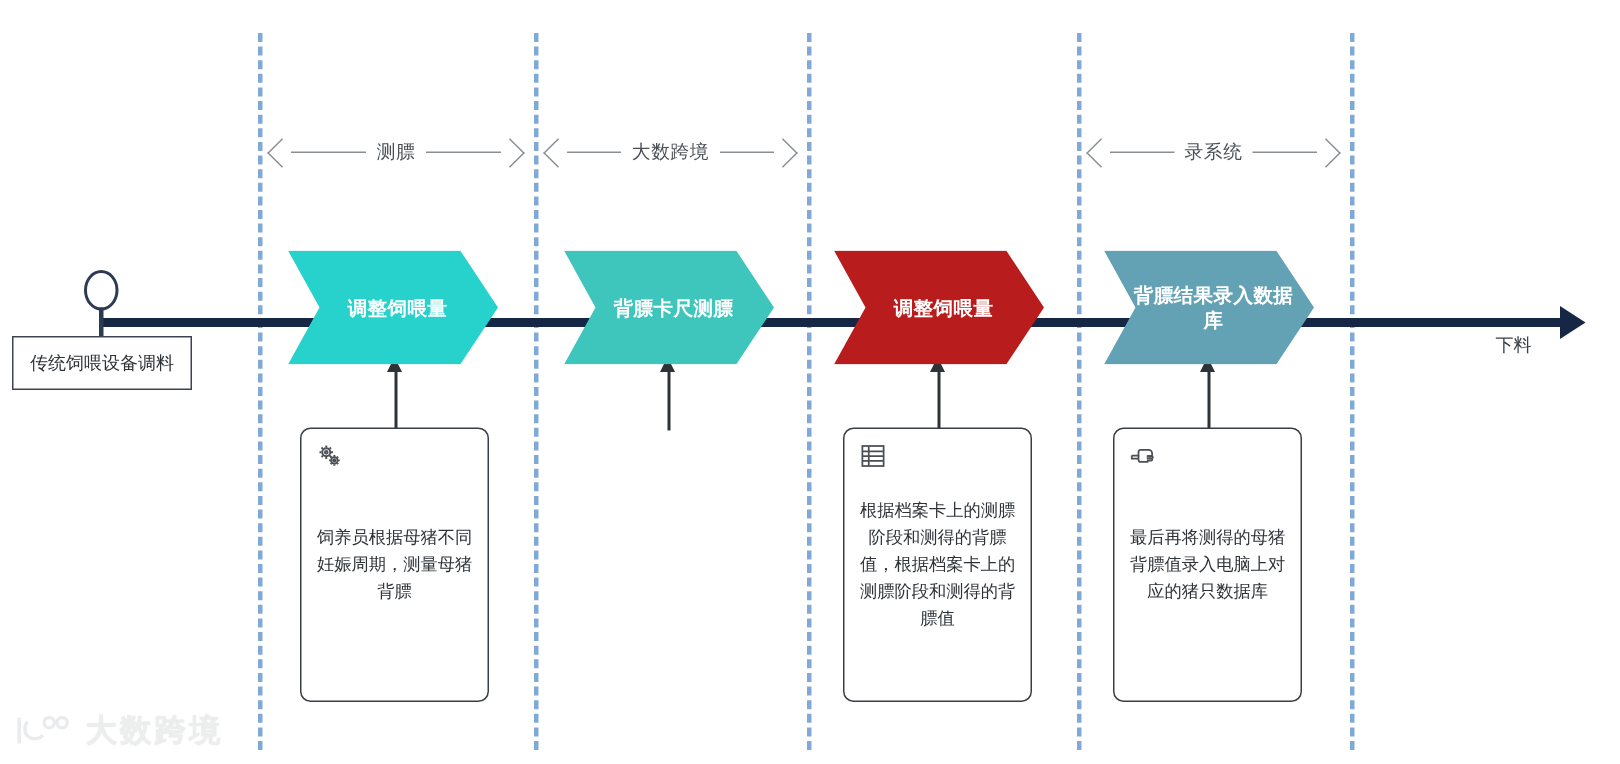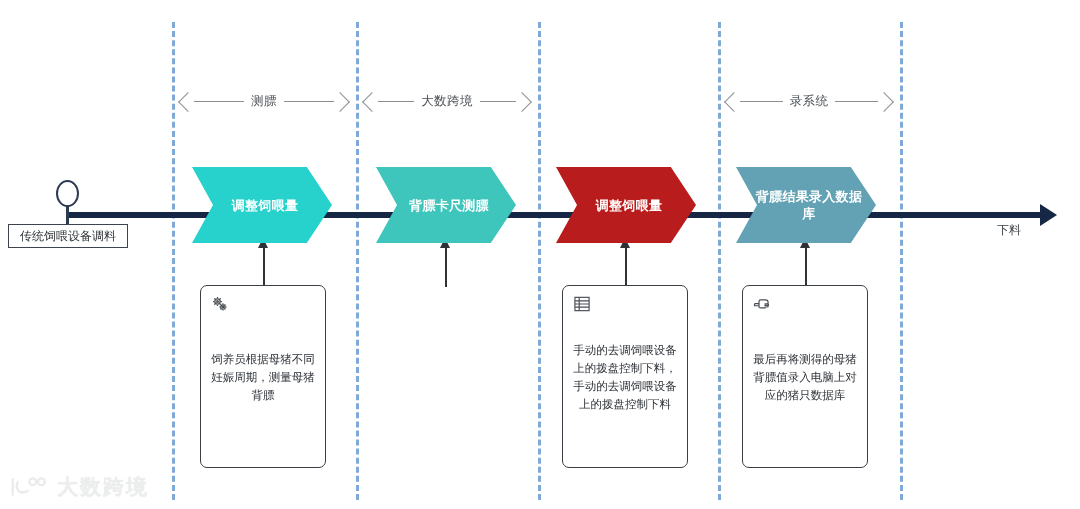--- a/index.html
+++ b/index.html
@@ -114,21 +114,21 @@
     top: 205px;
     width: 3px;
     height: 20px;
     background: #2c3a52;
   }
   .start-box {
     position: absolute;
     left: 8px;
     top: 224px;
     width: 120px;
-    height: 24px;
+    height: 36px;
     border: 1.4px solid #3d4350;
     background: #ffffff;
     box-sizing: border-box;
     display: flex;
     align-items: center;
     justify-content: center;
     text-align: center;
     font-size: 12px;
     line-height: 16px;
     color: #2e3338;
@@ -304,21 +304,21 @@
   </div>
   <div class="conn" style="left:625px; top:243px; height:44px"></div>
   <div class="conn-head" style="left:620px; top:238px"></div>
   <div class="card" style="left:562px">
     <span class="card-icon">
       <svg viewBox="0 0 24 24" width="20" height="20" fill="none" stroke="currentColor" stroke-width="1.4">
         <rect x="3.5" y="4" width="17" height="16"></rect>
         <path d="M3.5 8.2h17M3.5 12h17M3.5 15.8h17M8.6 4v16"></path>
       </svg>
     </span>
-    <span class="card-text">手动的去调饲喂设备上的拨盘控制下料，手动的去调饲喂设备上的拨盘控制下料</span>
+    <span class="card-text">根据档案卡上的测膘阶段和测得的背膘值，根据档案卡上的测膘阶段和测得的背膘值</span>
   </div>
 
   <div class="chev" style="left:736px; background:#62a2b4">
     <span class="chev-label">背膘结果录入数据库</span>
   </div>
   <div class="conn" style="left:805px; top:243px; height:44px"></div>
   <div class="conn-head" style="left:800px; top:238px"></div>
   <div class="card" style="left:742px">
     <span class="card-icon">
       <svg viewBox="0 0 24 24" width="20" height="20" fill="none" stroke="currentColor" stroke-width="1.4" stroke-linejoin="round">

